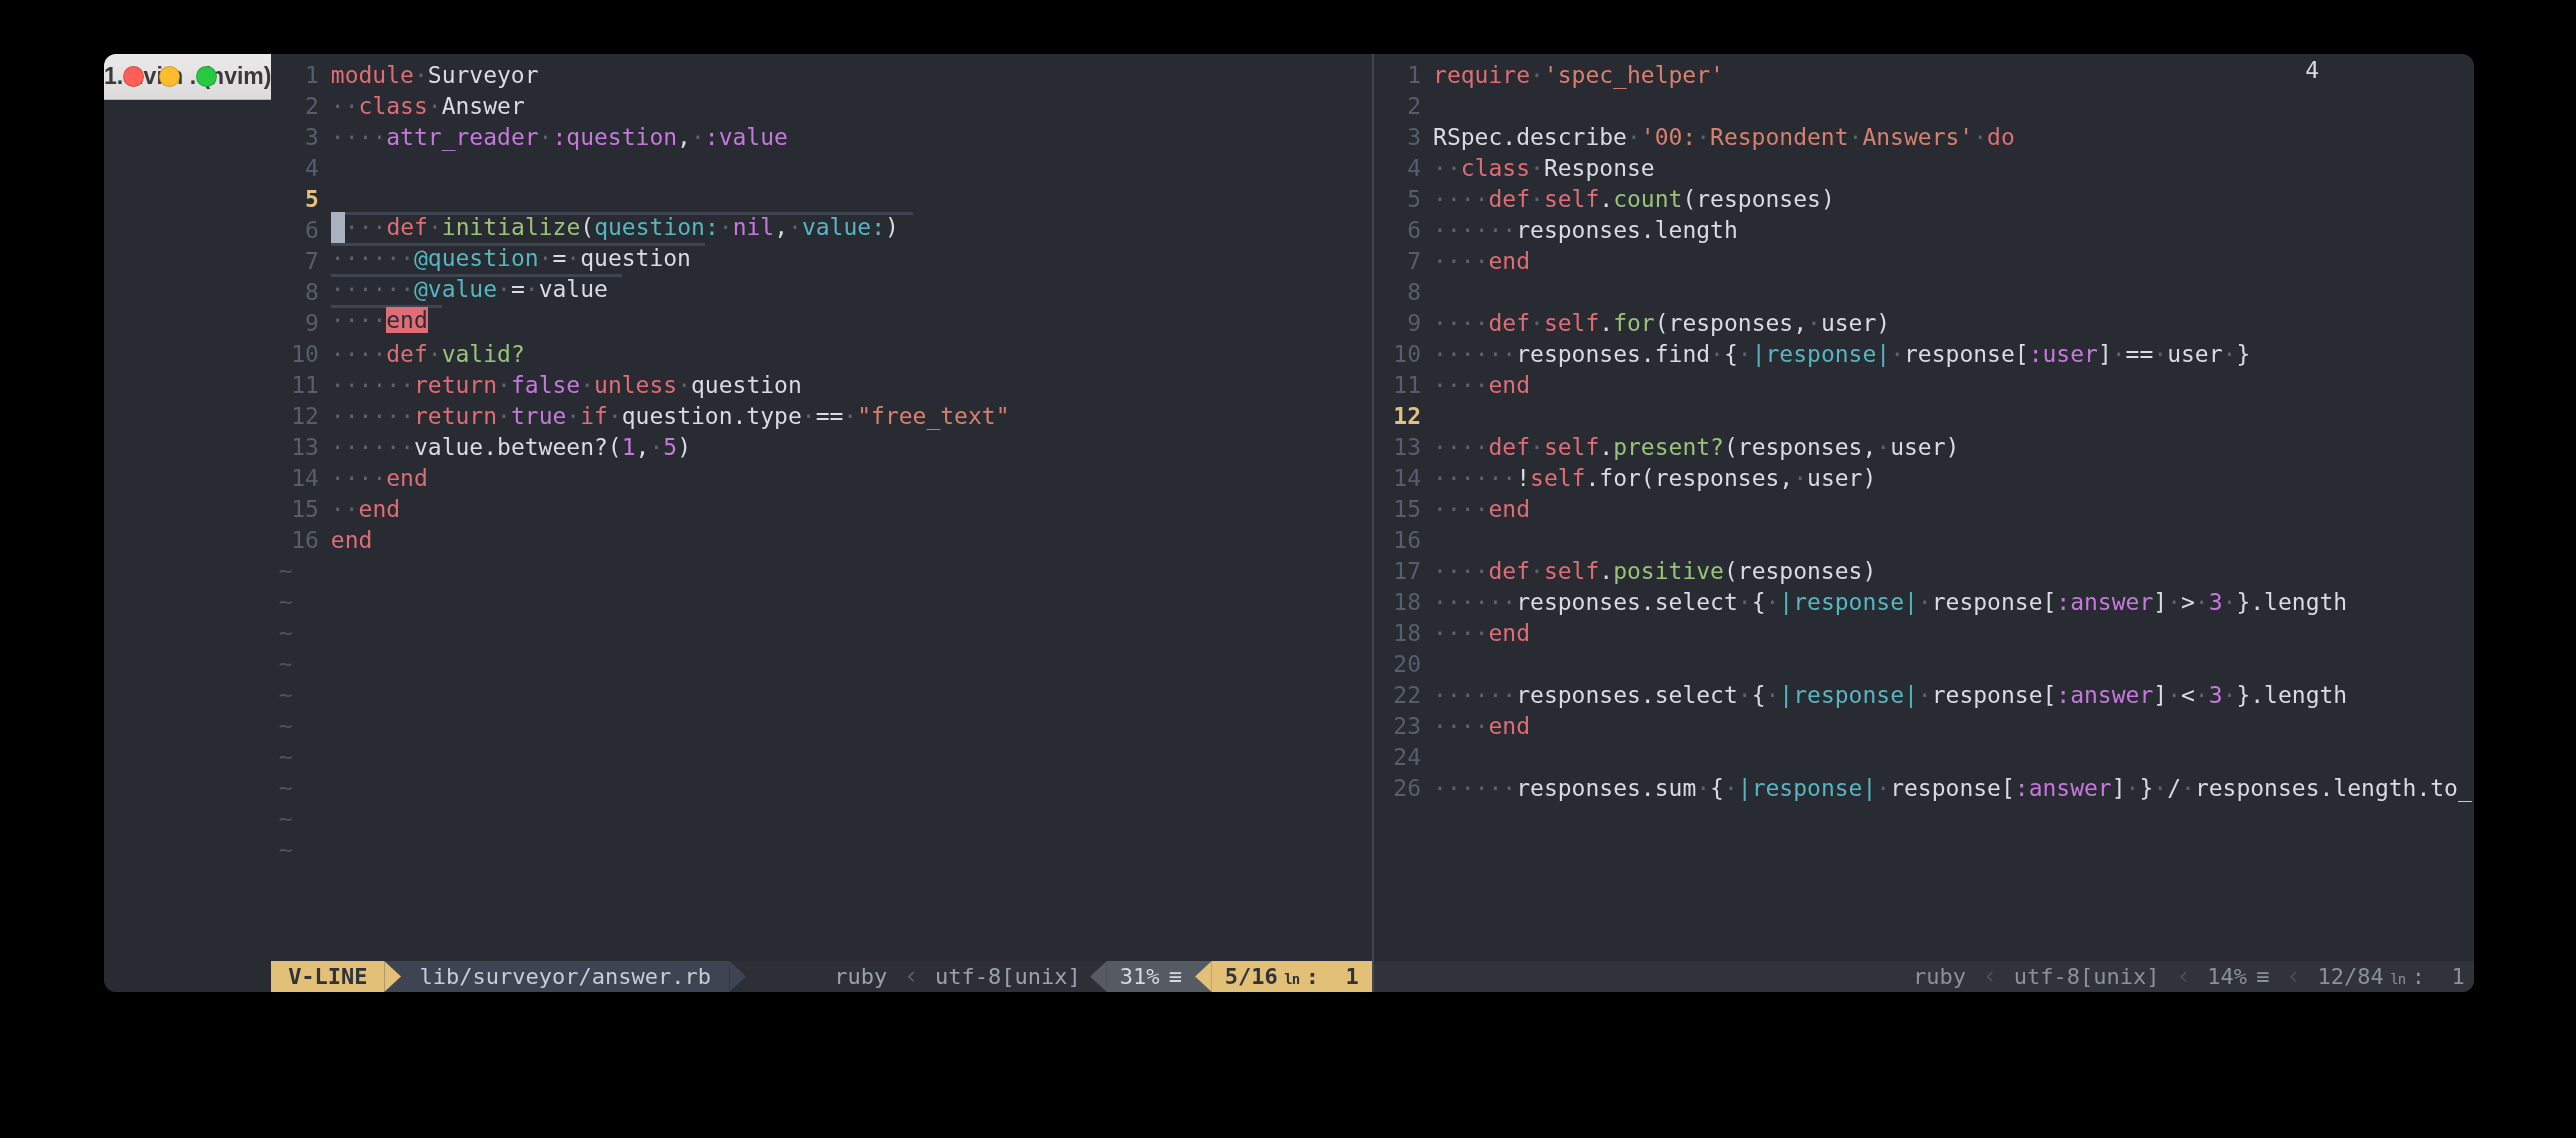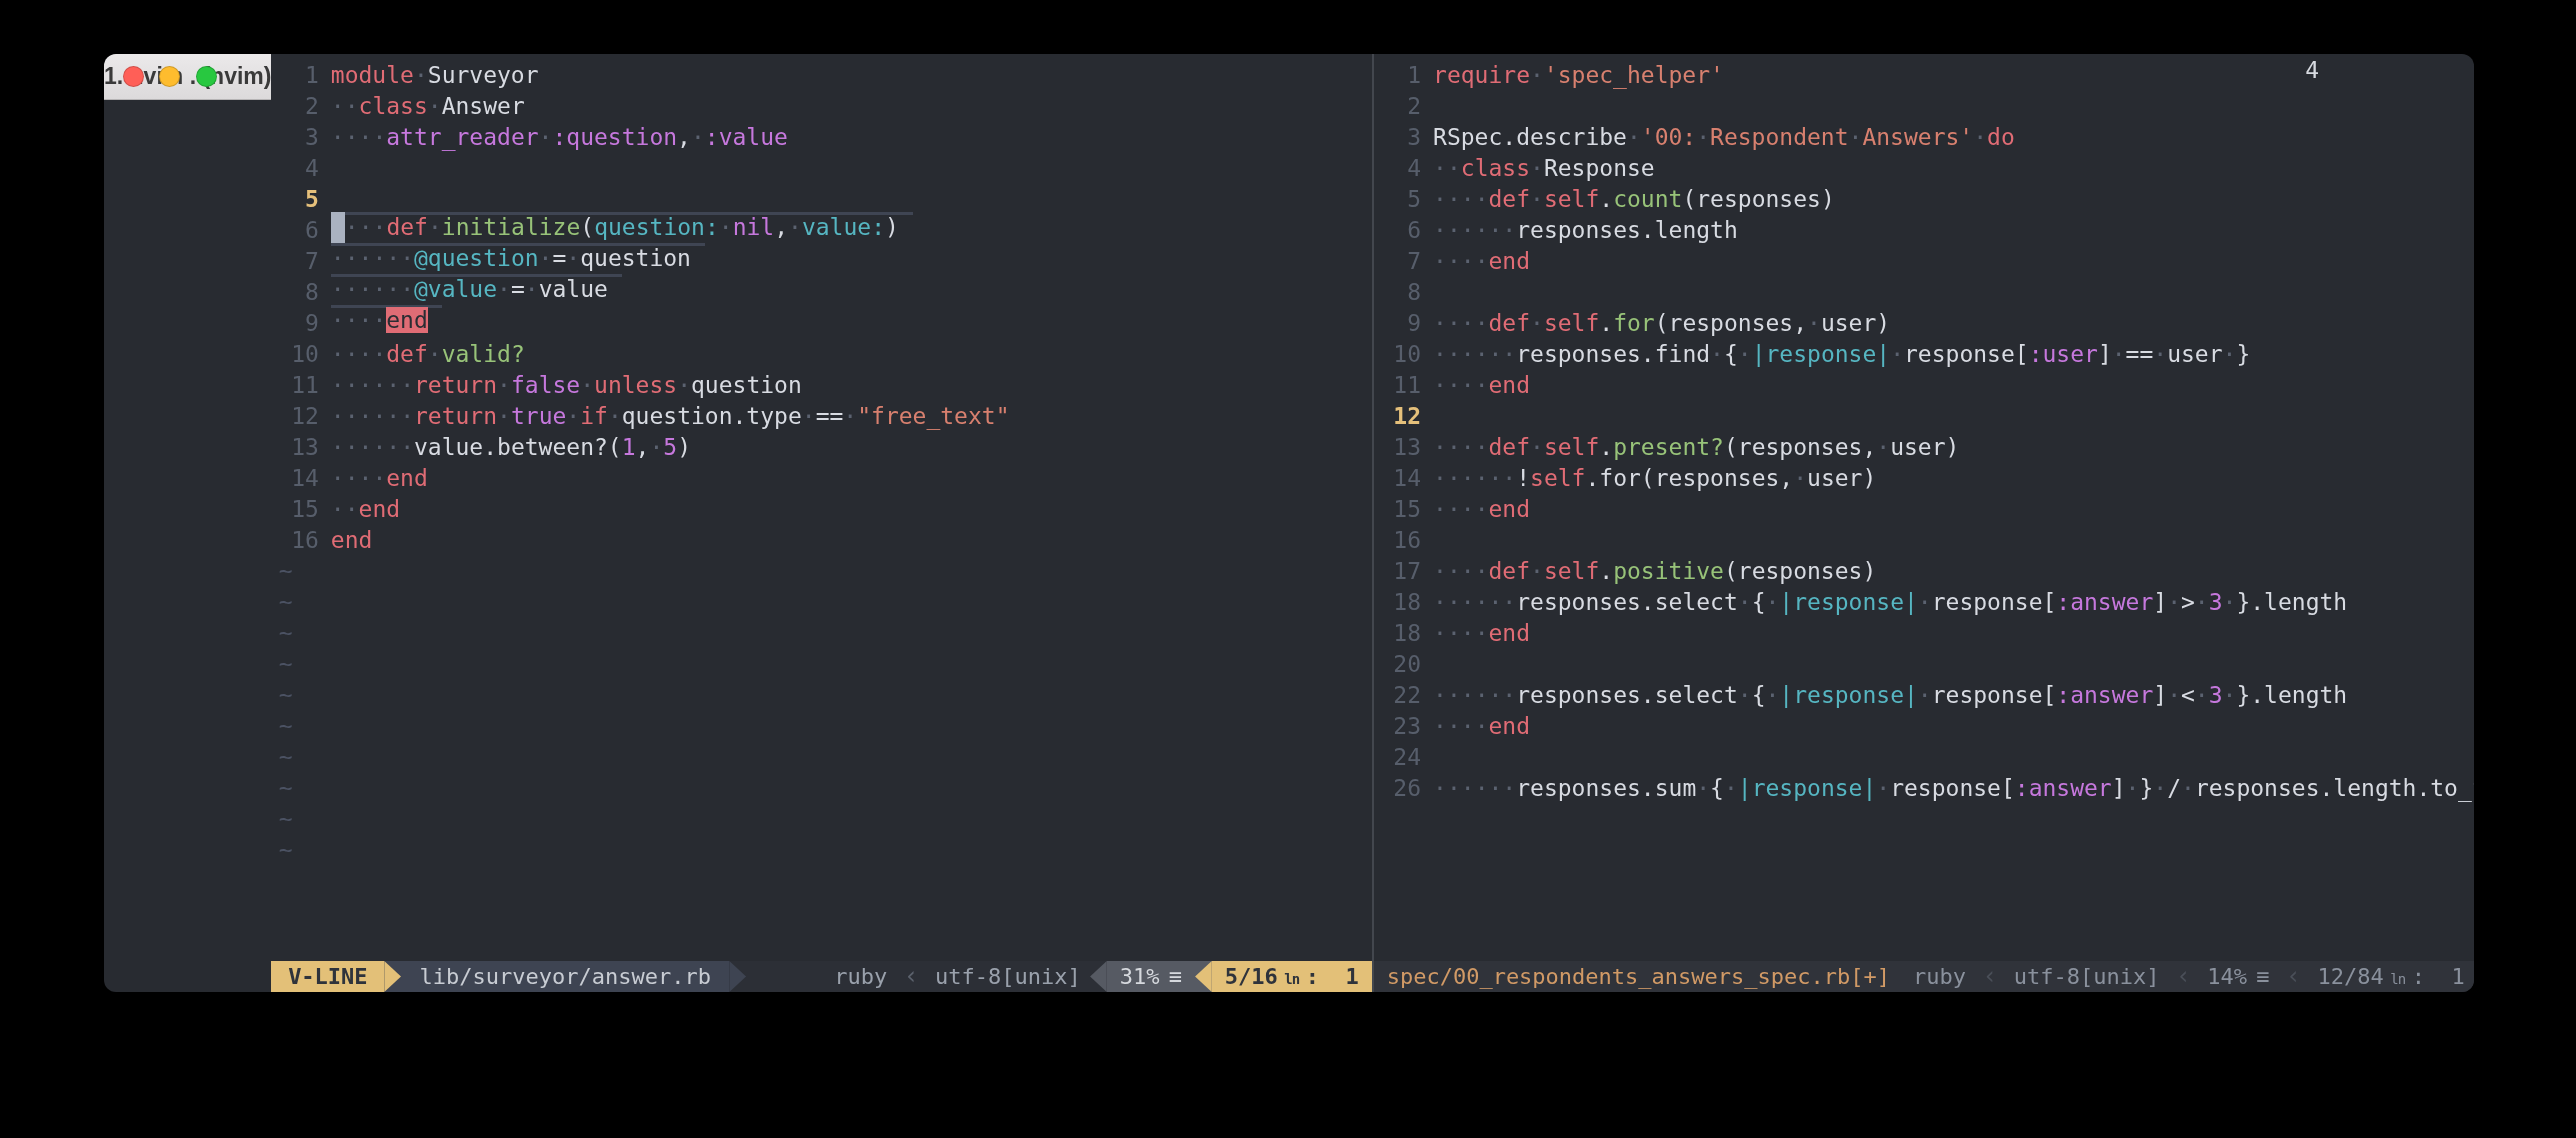--- a/index.html
+++ b/index.html
@@ -160,21 +160,20 @@
             <div class="row"><span class="gutter">17</span><span class="lc"><span class="tok ws">·</span><span class="tok ws">·</span><span class="tok ws">·</span><span class="tok ws">·</span><span class="tok k">def</span><span class="tok ws">·</span><span class="tok k">self</span><span class="tok f">.</span><span class="tok g">positive</span><span class="tok f">(responses)</span></span></div>
             <div class="row"><span class="gutter">18</span><span class="lc"><span class="tok ws">·</span><span class="tok ws">·</span><span class="tok ws">·</span><span class="tok ws">·</span><span class="tok ws">·</span><span class="tok ws">·</span><span class="tok f">responses.select</span><span class="tok ws">·</span><span class="tok f">{</span><span class="tok ws">·</span><span class="tok c">|response|</span><span class="tok ws">·</span><span class="tok f">response[</span><span class="tok p">:answer</span><span class="tok f">]</span><span class="tok ws">·</span><span class="tok f">&gt;</span><span class="tok ws">·</span><span class="tok p">3</span><span class="tok ws">·</span><span class="tok f">}.length</span></span></div>
             <div class="row"><span class="gutter">18</span><span class="lc"><span class="tok ws">·</span><span class="tok ws">·</span><span class="tok ws">·</span><span class="tok ws">·</span><span class="tok k">end</span></span></div>
             <div class="row"><span class="gutter">20</span><span class="lc"></span></div>
             <div class="row"><span class="gutter">22</span><span class="lc"><span class="tok ws">·</span><span class="tok ws">·</span><span class="tok ws">·</span><span class="tok ws">·</span><span class="tok ws">·</span><span class="tok ws">·</span><span class="tok f">responses.select</span><span class="tok ws">·</span><span class="tok f">{</span><span class="tok ws">·</span><span class="tok c">|response|</span><span class="tok ws">·</span><span class="tok f">response[</span><span class="tok p">:answer</span><span class="tok f">]</span><span class="tok ws">·</span><span class="tok f">&lt;</span><span class="tok ws">·</span><span class="tok p">3</span><span class="tok ws">·</span><span class="tok f">}.length</span></span></div>
             <div class="row"><span class="gutter">23</span><span class="lc"><span class="tok ws">·</span><span class="tok ws">·</span><span class="tok ws">·</span><span class="tok ws">·</span><span class="tok k">end</span></span></div>
             <div class="row"><span class="gutter">24</span><span class="lc"></span></div>
             <div class="row"><span class="gutter">26</span><span class="lc"><span class="tok ws">·</span><span class="tok ws">·</span><span class="tok ws">·</span><span class="tok ws">·</span><span class="tok ws">·</span><span class="tok ws">·</span><span class="tok f">responses.sum</span><span class="tok ws">·</span><span class="tok f">{</span><span class="tok ws">·</span><span class="tok c">|response|</span><span class="tok ws">·</span><span class="tok f">response[</span><span class="tok p">:answer</span><span class="tok f">]</span><span class="tok ws">·</span><span class="tok f">}</span><span class="tok ws">·</span><span class="tok f">/</span><span class="tok ws">·</span><span class="tok f">responses.length.to_f</span></span></div>
           </div>
         <div class="statusline inactive">
-          <span class="seg file">spec/00_respondents_answers_spec.rb[+]</span>
           <span class="slfill"></span>
           <span class="seg dim">ruby</span>
           <span class="thinsep dim">‹</span>
           <span class="seg dim">utf-8[unix]</span>
           <span class="thinsep dim">‹</span>
           <span class="seg dim"><span>14%</span><span class="menusym">≡</span></span>
           <span class="thinsep dim">‹</span>
           <span class="seg dim"><span>12/84</span><span class="lnsym">ln</span><span>:  1</span></span>
         </div>
       </div>

